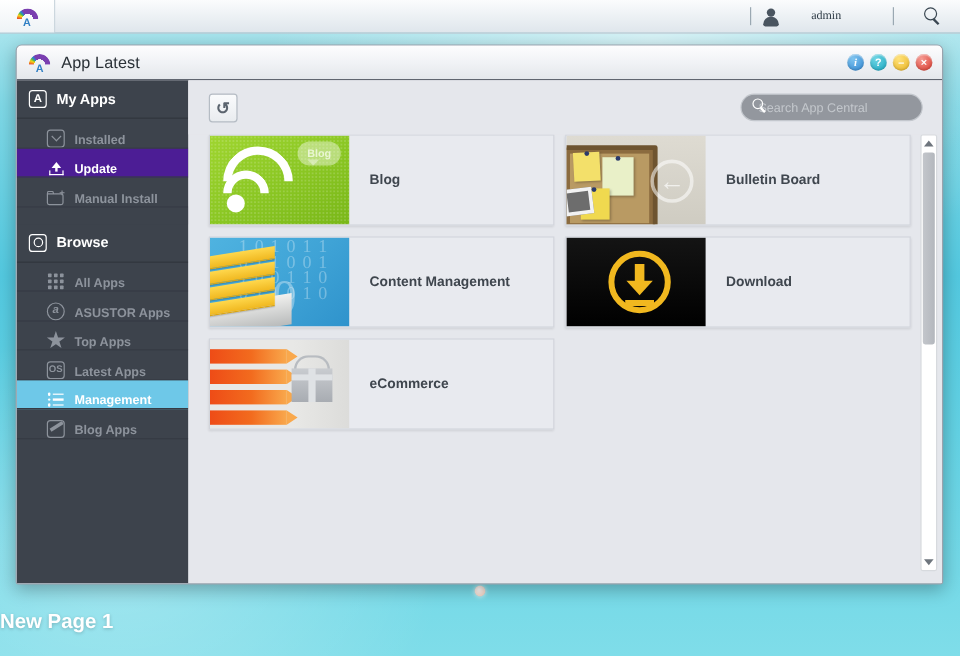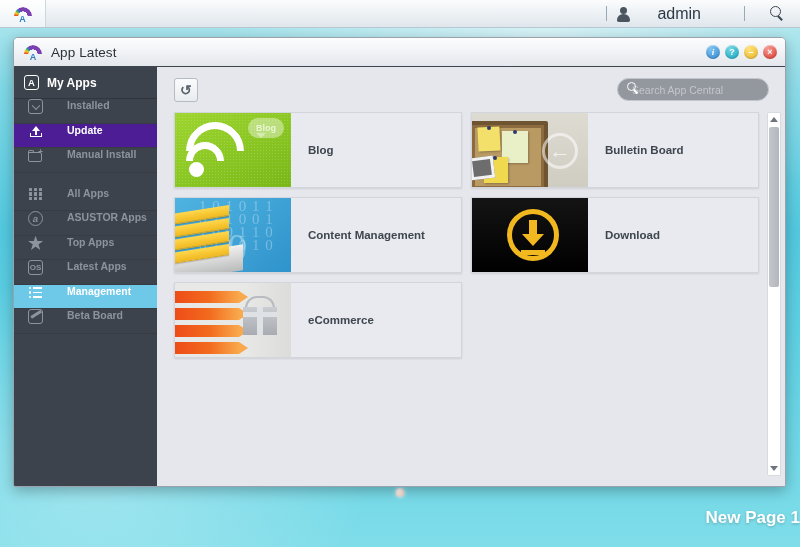--- a/index.html
+++ b/index.html
@@ -48,21 +48,21 @@
   }
   .rainbow-icon .letter {
     position: absolute; left: 5px; top: 10px; width: 10px; height: 10px;
     font-size: 9px; line-height: 10px; font-weight: bold; color: #2f7fc4; text-align: center;
   }
   #topbar .tb-spacer { flex: 1; }
   #topbar .tb-sep { width: 1px; height: 15px; background: #9aa8b2; margin: 0 9px; }
   #topbar .tb-user-icon { width: 15px; height: 16px; position: relative; }
   #topbar .tb-user-icon .head { position: absolute; left: 4px; top: 1px; width: 7px; height: 7px; border-radius: 50%; background: #4a5560; }
   #topbar .tb-user-icon .body { position: absolute; left: 1px; top: 8px; width: 13px; height: 8px; border-radius: 7px 7px 2px 2px; background: #4a5560; }
-  #topbar .tb-username { font-size: 16px; color: #2d3a45; padding: 0 34px 0 26px; }
+  #topbar .tb-username { font-size: 10px; color: #2d3a45; padding: 0 34px 0 26px; font-family: Liberation Serif, serif; }
   #topbar .tb-search {
     width: 46px; display: flex; align-items: center; justify-content: center;
   }
   .magnifier { position: relative; width: 15px; height: 15px; }
   .magnifier .ring { position: absolute; left: 0; top: 0; width: 11px; height: 11px; border: 1.6px solid #3a4752; border-radius: 50%; }
   .magnifier .handle { position: absolute; left: 8px; top: 9px; width: 6px; height: 1.8px; background: #3a4752; transform: rotate(45deg); transform-origin: left center; }
 
   
   #window {
     position: absolute; left: 13px; top: 37px; width: 773px; height: 450px;
@@ -98,21 +98,21 @@
   #sidebar {
     width: 143px; flex: 0 0 143px; background: #3d434c;
     display: flex; flex-direction: column; overflow: hidden;
   }
   .nav-header {
     height: 32px; display: flex; align-items: center; gap: 8px; padding: 0 10px;
     color: #ffffff; font-size: 12px; font-weight: bold;
     border-bottom: 1px solid #31363e;
   }
   .nav-item {
-    height: 24.5px; display: flex; align-items: flex-start; gap: 24px; padding: 0 14px;
+    height: 24.5px; display: flex; align-items: flex-end; gap: 8px; padding: 0 25px;
     font-size: 10.5px; font-weight: bold; color: #8d939c;
     border-bottom: 1px solid #363b44;
     white-space: nowrap; overflow: hidden;
   }
   .nav-item.active-dim { background: #4c1d95; color: #ffffff; }
   .nav-item.selected { background: #6ec8e8; color: #ffffff; }
   .nav-gap { height: 14px; background: #3d434c; }
 
   
   .ico { width: 15px; height: 15px; flex: 0 0 15px; position: relative; }
@@ -343,21 +343,21 @@
 
   
   #page-dot {
     position: absolute; left: 50%; top: 488px; transform: translateX(-50%);
     width: 9px; height: 9px; border-radius: 50%;
     background: radial-gradient(circle at 40% 35%, #ffffff, #f2d7c9 70%, #e8c0ab 100%);
     box-shadow: 0 0 4px rgba(255,255,255,0.9);
     z-index: 10;
   }
   #page-label {
-    position: absolute; left: 0; right: 0; top: 508px; text-align: right;
+    position: absolute; left: 0; right: 0; top: 508px; text-align: left;
     font-size: 17px; color: #ffffff; font-weight: bold;
     text-shadow: 0 1px 3px rgba(0,0,0,0.22); z-index: 10;
   }
 </style>
 </head>
 <body>
 
 <div id="desktop">
 
   <div id="topbar">
@@ -434,20 +434,27 @@
             <span class="foldertab"></span>
               <span class="folder"></span>
               <span class="plus">+</span>
           </span>
           <span>Manual Install</span>
         </div>
 
 
         <div class="nav-gap"></div>
 
+        <div class="nav-header">
+          <span class="ico">
+            <span class="box"></span>
+            <span style="position:absolute;left:3.5px;top:3.5px;width:8px;height:8px;border:1.4px solid currentColor;border-radius:50%"></span>
+          </span>
+          <span>Browse</span>
+        </div>
 
         <div class="nav-item">
           <span class="ico">
             <span class="dots">
                 <i></i>
                 <i></i>
                 <i></i>
                 <i></i>
                 <i></i>
                 <i></i>
@@ -493,21 +500,21 @@
           </span>
           <span>Management</span>
         </div>
 
         <div class="nav-item">
           <span class="ico">
             <span class="beta">
                 <span class="beta-slash"></span>
               </span>
           </span>
-          <span>Beta Board</span>
+          <span>Blog Apps</span>
         </div>
       </div>
 
       <div id="main">
 
         <div id="toolbar">
           <div id="refresh-btn">
             <span class="refresh-glyph">↻</span>
           </div>
           <div class="t-spacer"></div>

